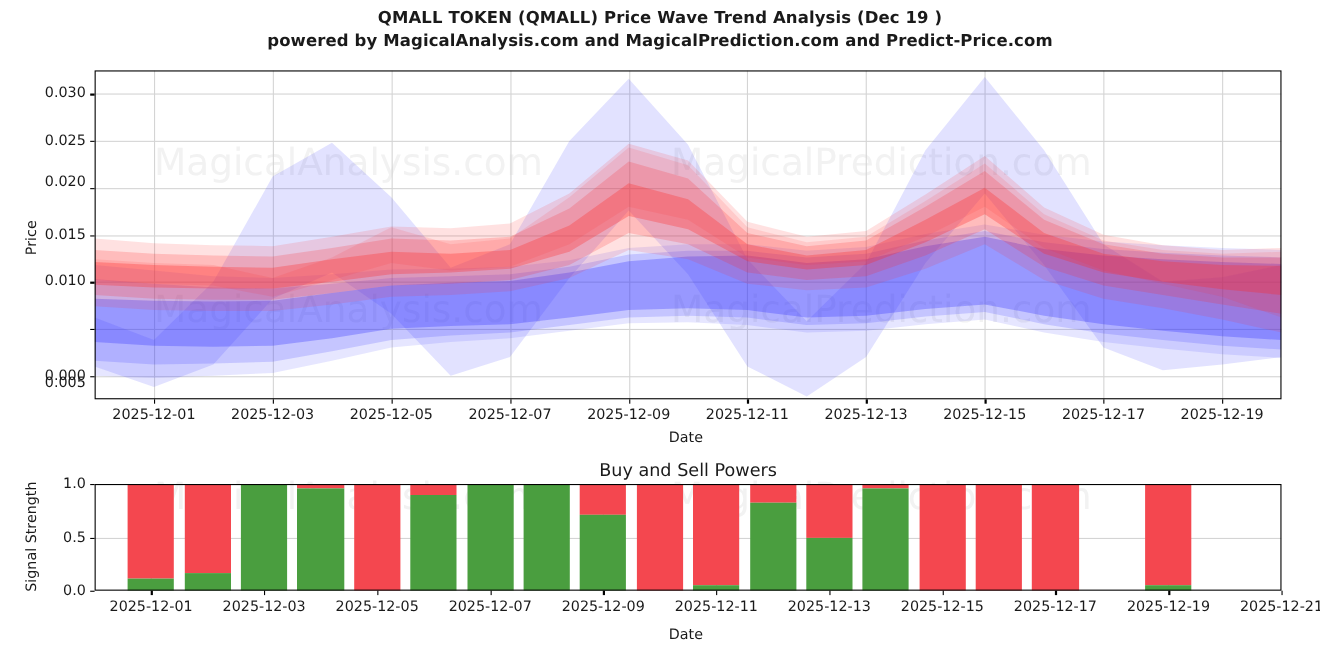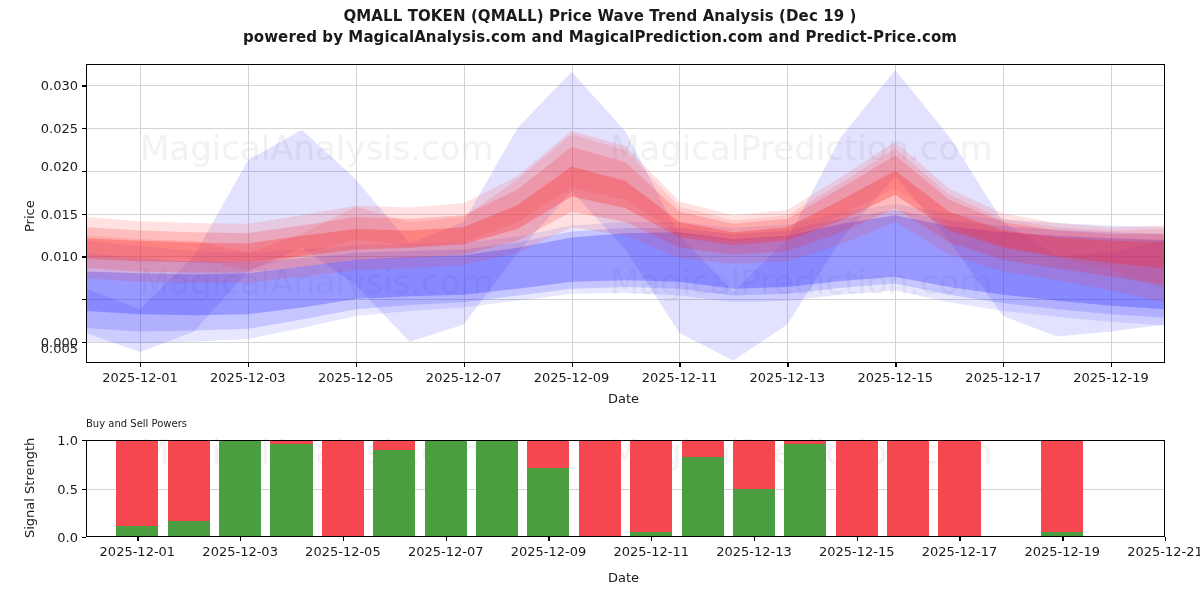--- a/index.html
+++ b/index.html
@@ -19,21 +19,21 @@
 
   .tick-mark{position:absolute;background:#000;}
   .tick-mark.y{width:4px;height:1.3px;left:-4px;}
   .tick-mark.x{height:4px;width:1.3px;top:100%;}
 
   .ytick-label{position:absolute;right:100%;margin-right:8px;font-size:13px;color:#1a1a1a;white-space:nowrap;transform:translateY(-50%);}
   .xtick-label{position:absolute;top:100%;margin-top:7px;font-size:13px;color:#1a1a1a;white-space:nowrap;transform:translateX(-50%);}
 
   .axis-label{position:absolute;font-size:13px;color:#1a1a1a;white-space:nowrap;}
   .ylabel{transform-origin:0 0;transform:rotate(-90deg);}
-  .panel-title{position:absolute;left:0;right:0;font-size:10px;color:#1a1a1a;}
+  .panel-title{position:absolute;left:0;right:0;text-align:center;font-size:16px;color:#1a1a1a;}
 
   .watermark{position:absolute;font-size:34px;color:#f2f2f2;white-space:nowrap;user-select:none;pointer-events:none;font-weight:400;}
 
   .band{position:absolute;left:0;top:0;width:100%;height:100%;}
   .band svg{display:block;width:100%;height:100%;}
 
   .bar{position:absolute;bottom:0;}
   .bar .seg-sell{position:absolute;left:0;right:0;background:#f4474f;}
   .bar .seg-buy{position:absolute;left:0;right:0;bottom:0;background:#4a9e3f;}
 </style>

